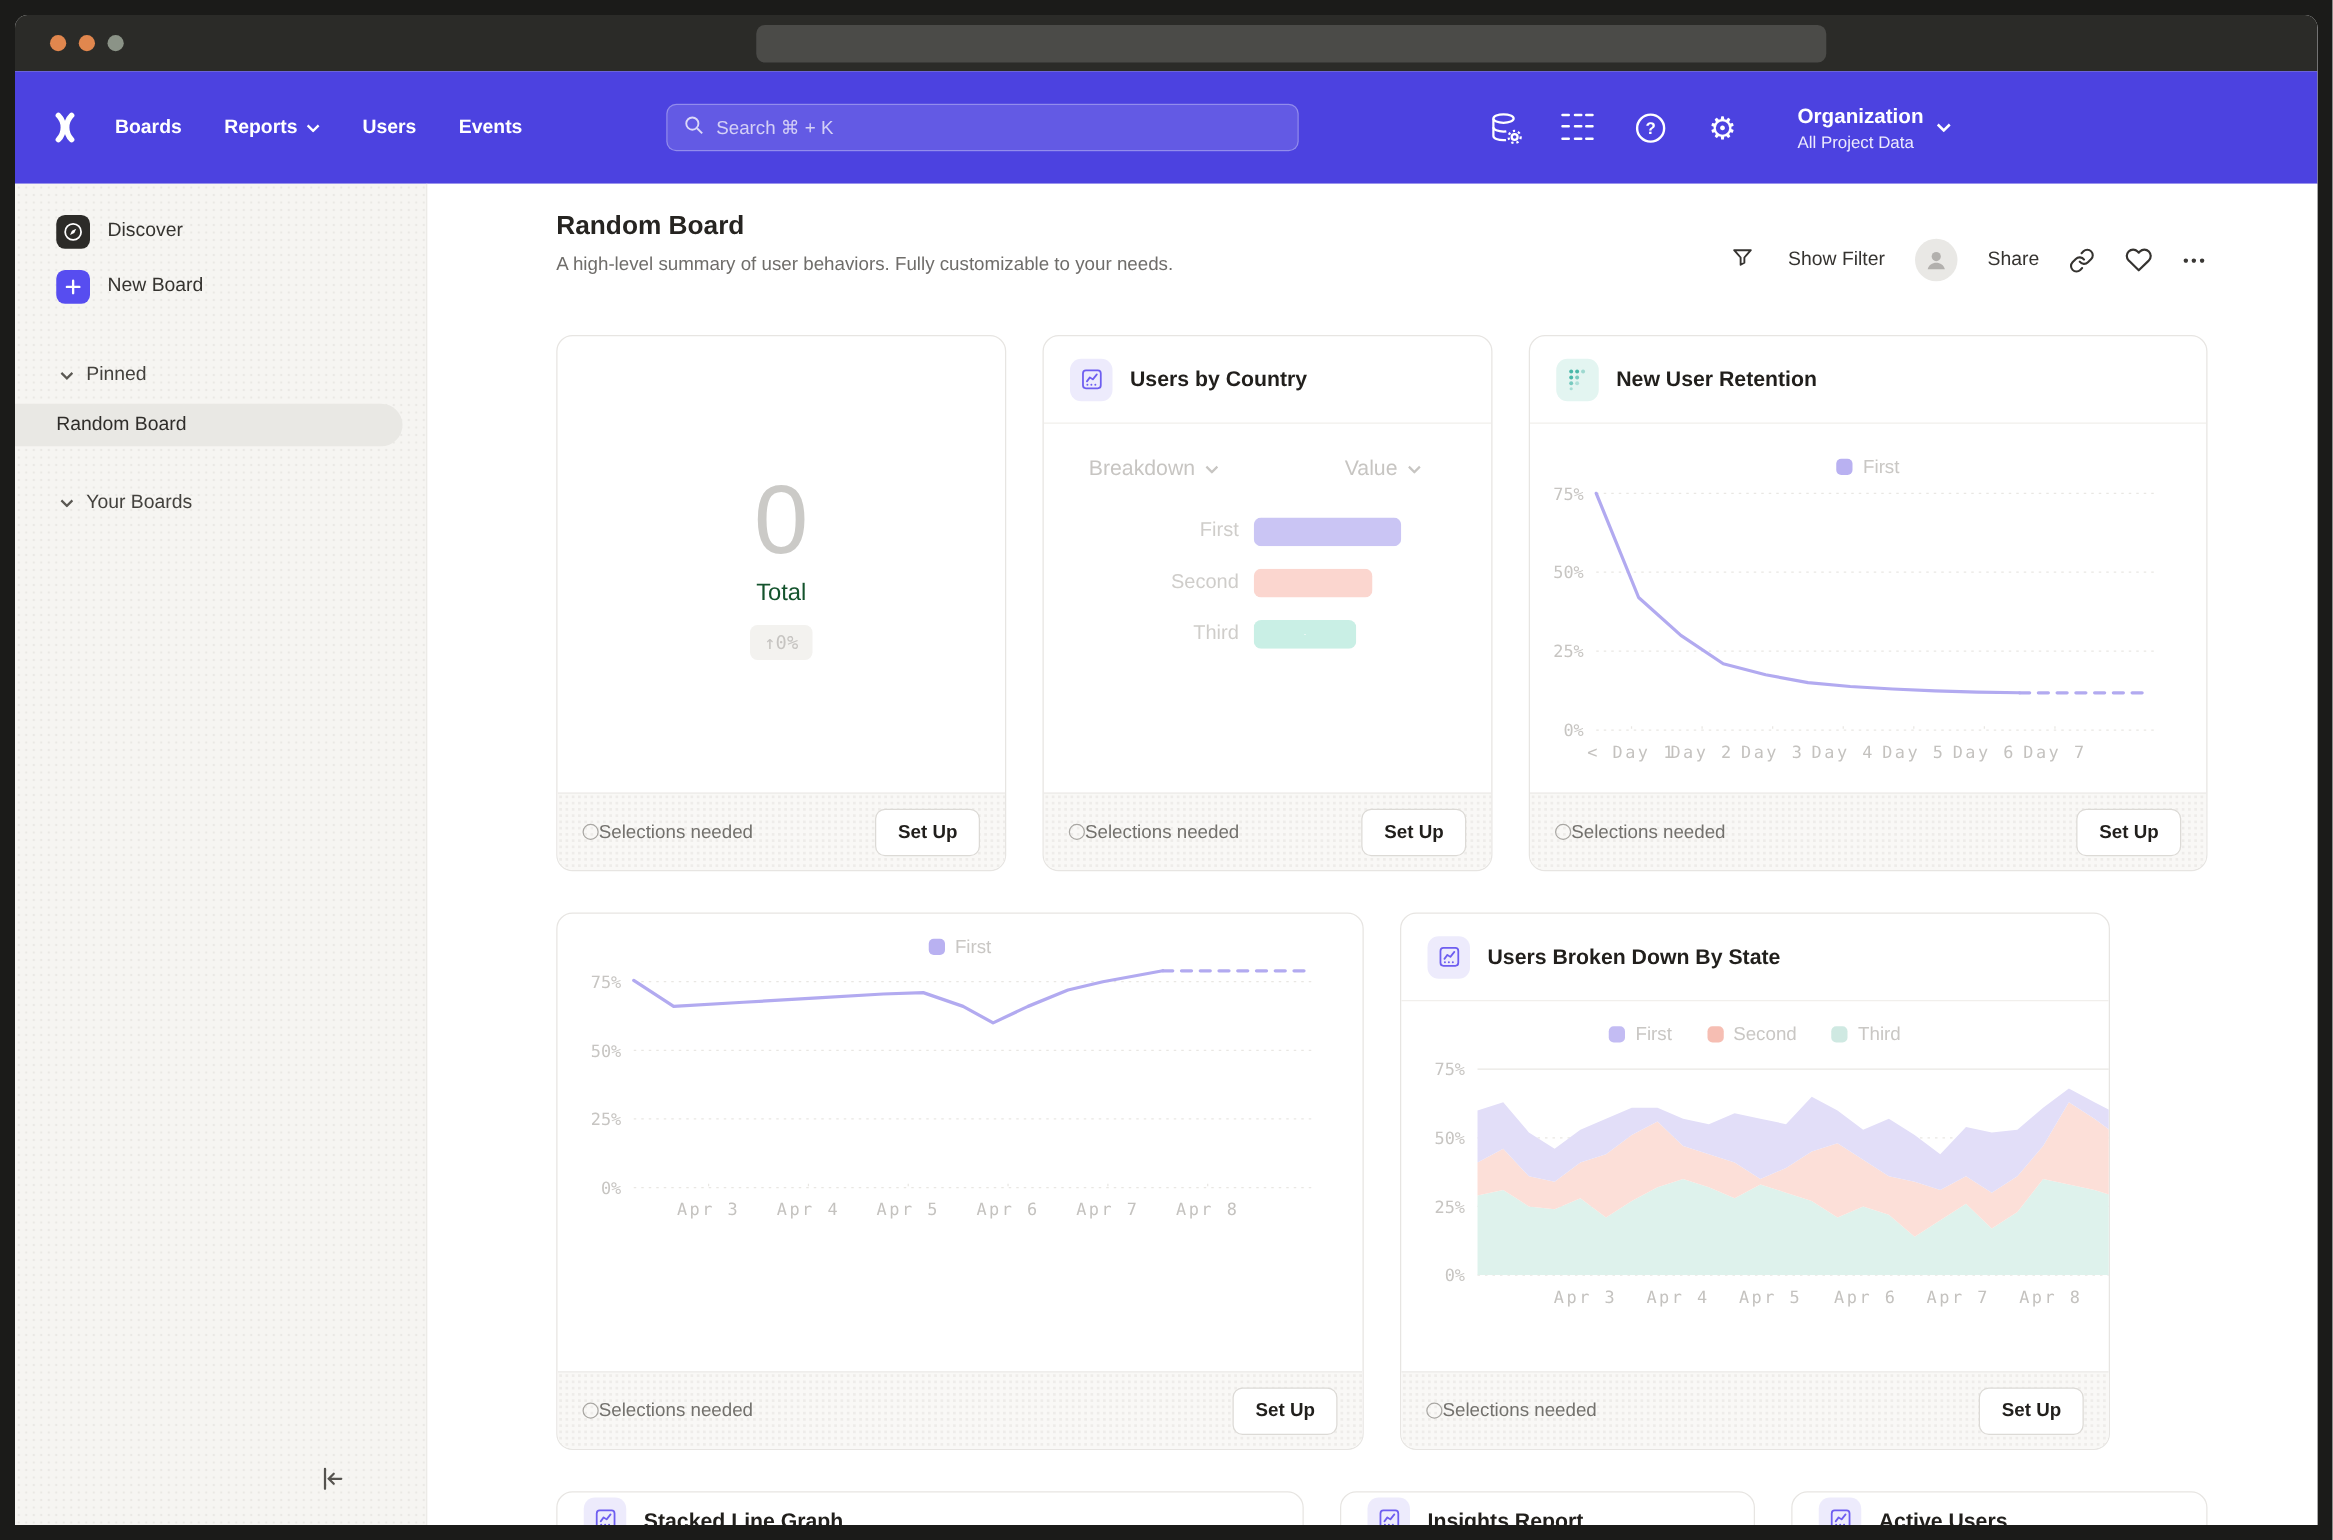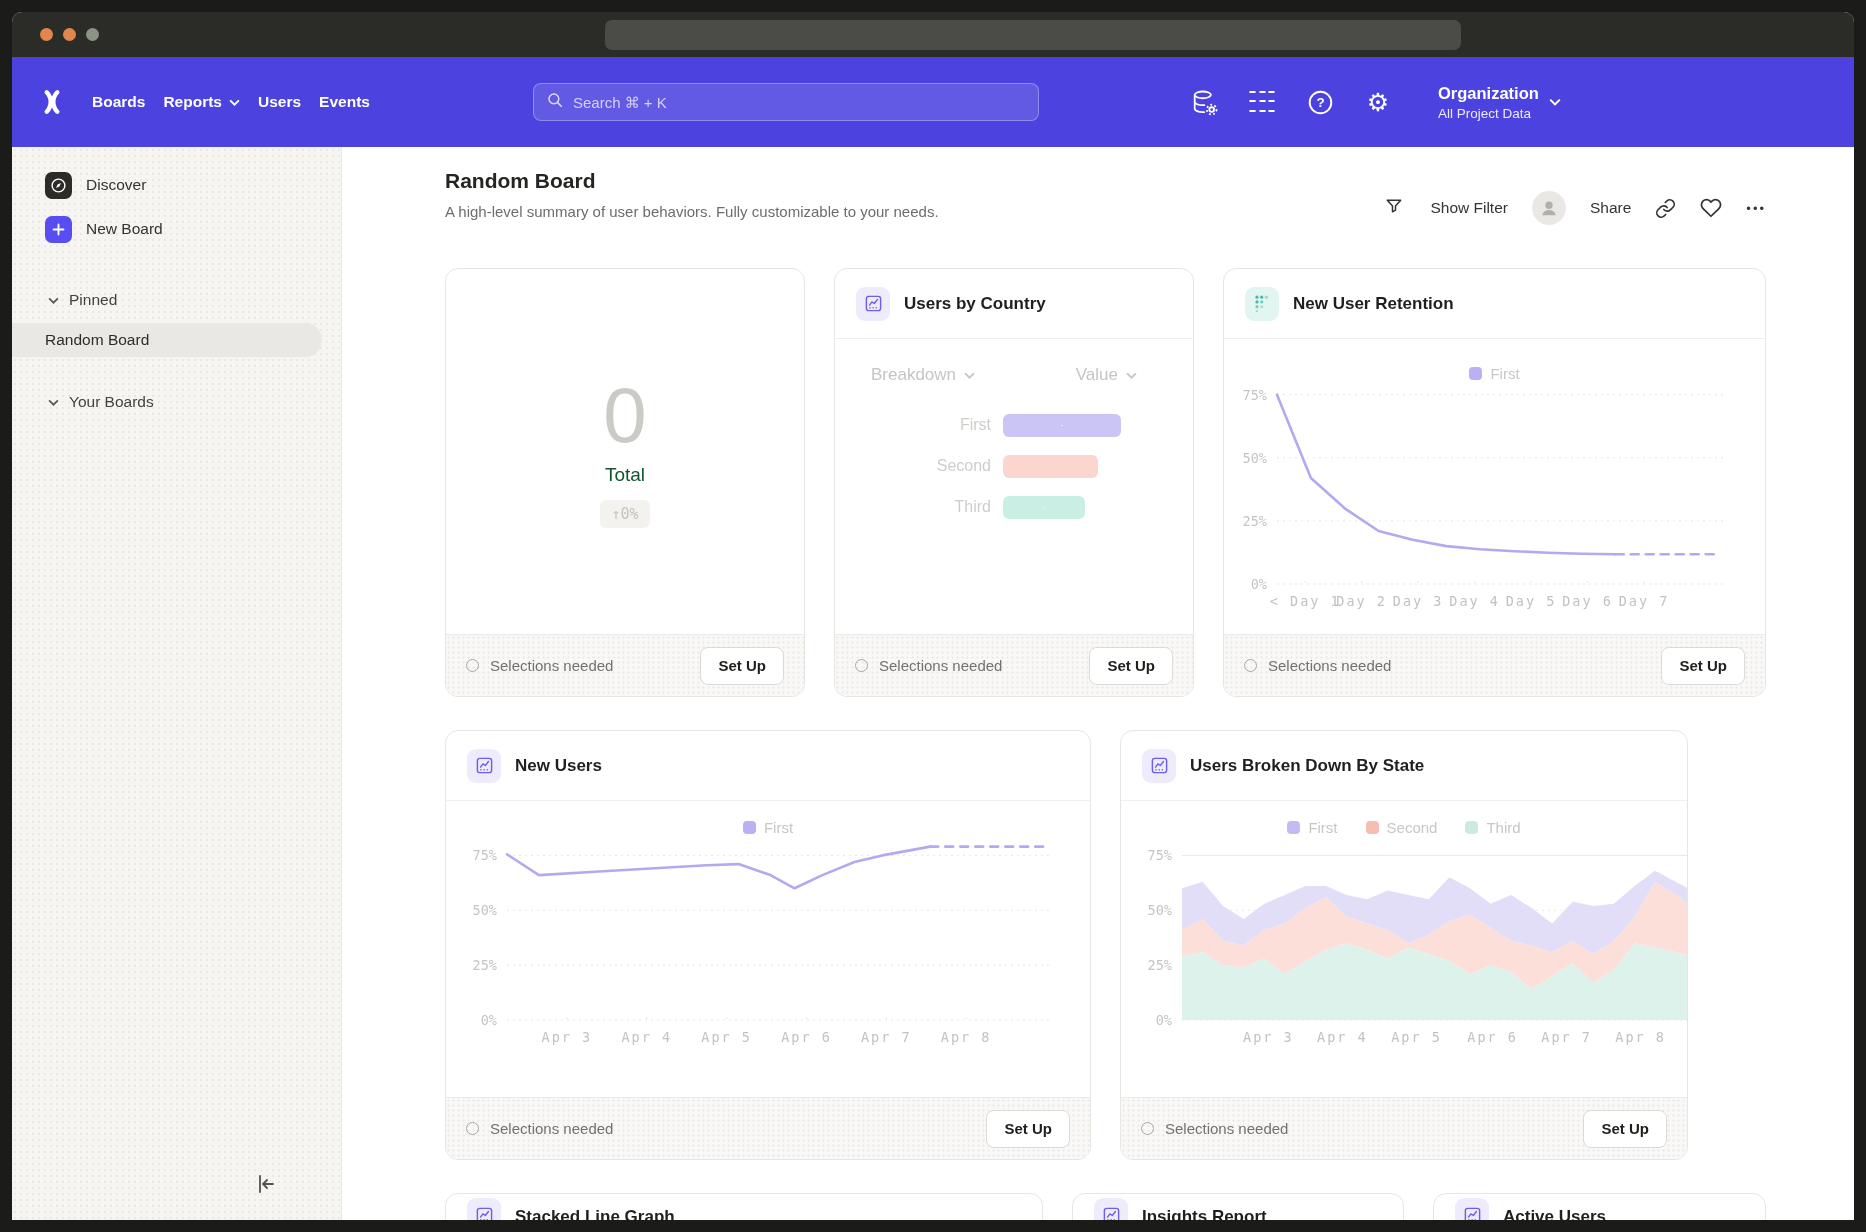--- a/index.html
+++ b/index.html
@@ -10,21 +10,21 @@
 
   
   .titlebar { height:45px; background:#2b2b28; position:relative; }
   .lights { position:absolute; left:28px; top:16px; display:flex; gap:10px; }
   .light { width:13px; height:13px; border-radius:50%; }
   .urlbar { position:absolute; left:593px; top:8px; width:856px; height:30px; border-radius:7px; background:#4b4b48; }
 
   
   .navbar { height:90px; background:#4c42e0; display:flex; align-items:center; position:relative; padding-left:22px; }
   .logo { width:36px; height:32px; margin-right:22px; display:flex; align-items:center; justify-content:center; }
-  .nav-links { display:flex; align-items:center; gap:18px; }
+  .nav-links { display:flex; align-items:center; gap:34px; }
   .nav-item { color:#fff; font-size:15.5px; font-weight:600; display:flex; align-items:center; gap:7px; cursor:pointer; }
   .chev { display:inline-flex; }
   .searchbar { position:absolute; left:521px; top:26px; width:506px; height:38px; border-radius:8px;
     background:rgba(255,255,255,.13); border:1px solid rgba(255,255,255,.30); display:flex; align-items:center; padding:0 12px; gap:9px; }
   .searchbar input { background:transparent; border:none; outline:none; color:#7dd3fc; font-size:15px; width:100%; font-family:"Liberation Sans",sans-serif; }
   .searchbar input::placeholder { color:#d4d0f6; }
   .nav-right { position:absolute; left:1178px; top:0; height:100%; display:flex; align-items:center; gap:30px; color:#fff; }
   .nav-ico { width:28px; height:28px; display:flex; align-items:center; justify-content:center; cursor:pointer; }
   .grid-ico { display:grid; grid-template-columns:repeat(3,7px); grid-template-rows:repeat(3,7px); gap:2.5px; }
   .grid-ico i { border:1.6px solid #fff; border-radius:2px; }
@@ -61,21 +61,21 @@
   .row { position:absolute; left:103px; display:flex; gap:29px; }
   .card { background:#fff; border:1px solid #e7e5e2; border-radius:13px; display:flex; flex-direction:column; overflow:hidden; }
   .chead { height:70px; flex:0 0 70px; display:flex; align-items:center; gap:14px; padding:0 21px; border-bottom:1px solid #f1efec; }
   .cicon { width:34px; height:34px; border-radius:9px; background:#edebfc; display:flex; align-items:center; justify-content:center; flex:0 0 34px; }
   .cicon.teal { background:#e3f5f1; }
   .ctitle { font-size:17px; font-weight:700; color:#211f1c; }
   .cbody { flex:1; position:relative; }
   .cfoot { height:62px; flex:0 0 62px; border-top:1px solid #eceae7; background:#f9f8f6;
     background-image:radial-gradient(rgba(120,115,105,.09) 1px, transparent 1.2px); background-size:5px 5px;
     display:flex; align-items:center; justify-content:space-between; padding:0 20px; }
-  .status { display:flex; align-items:center; gap:11px; font-size:15px; color:#73716d; }
+  .status { display:flex; align-items:center; font-size:15px; color:#73716d; }
   .status i { width:13px; height:13px; border-radius:50%; border:1.6px solid #a9a7a3; }
   .setup-btn { background:#fff; border:1px solid #dcdad6; border-radius:8px; height:38px; padding:0 17px; font-size:15px;
     font-weight:600; color:#211f1c; font-family:"Liberation Sans",sans-serif; cursor:pointer; }
 
   
   .big-zero-wrap { position:absolute; inset:0; display:flex; flex-direction:column; align-items:center; justify-content:center; }
   .big-zero { font-size:78px; color:#cbcac7; font-weight:400; line-height:1; }
   .zero-label { font-size:19px; color:#14532d; margin-top:10px; }
   .delta-badge { margin-top:14px; background:#f3f2ef; border-radius:6px; padding:5px 11px; font-family:"DejaVu Sans Mono",monospace;
     font-size:15px; color:#c6c4c1; }
@@ -400,30 +400,20 @@
                 <span>Selections needed</span>
               </span>
             <button class="setup-btn">Set Up</button>
           </div>
         </div>
       </div>
 
       <div class="row" style="top:583px">
 
         <div class="card" style="width:646px; height:430px">
-          <div class="chead">
-            <span class="cicon">
-              <svg width="19" height="19" viewBox="0 0 24 24" fill="none" stroke="#6e5ef0" stroke-width="1.8">
-                  <rect x="3" y="3" width="18" height="18" rx="3"></rect>
-                  <path d="M7 14l3-4 3 2 4-5" stroke-linecap="round" stroke-linejoin="round"></path>
-                  <path d="M7.5 17.5h.01M11.5 17.5h.01M15.5 17.5h.01" stroke-linecap="round" stroke-width="2"></path>
-                </svg>
-            </span>
-            <span class="ctitle">New Users</span>
-          </div>
           <div class="cbody">
             <div class="chart-legend" style="top:18px">
                 <span class="lg">
                   <i style="background: rgb(185, 177, 241);"></i>
                   <span>First</span>
                 </span>
               </div>
             <svg class="chart" width="644" height="296">
                 <line x1="61" x2="604" y1="54.36585365853658" y2="54.36585365853658" class="grid"></line>
                 <text x="51" y="59.36585365853658" class="ytick">75%</text>

